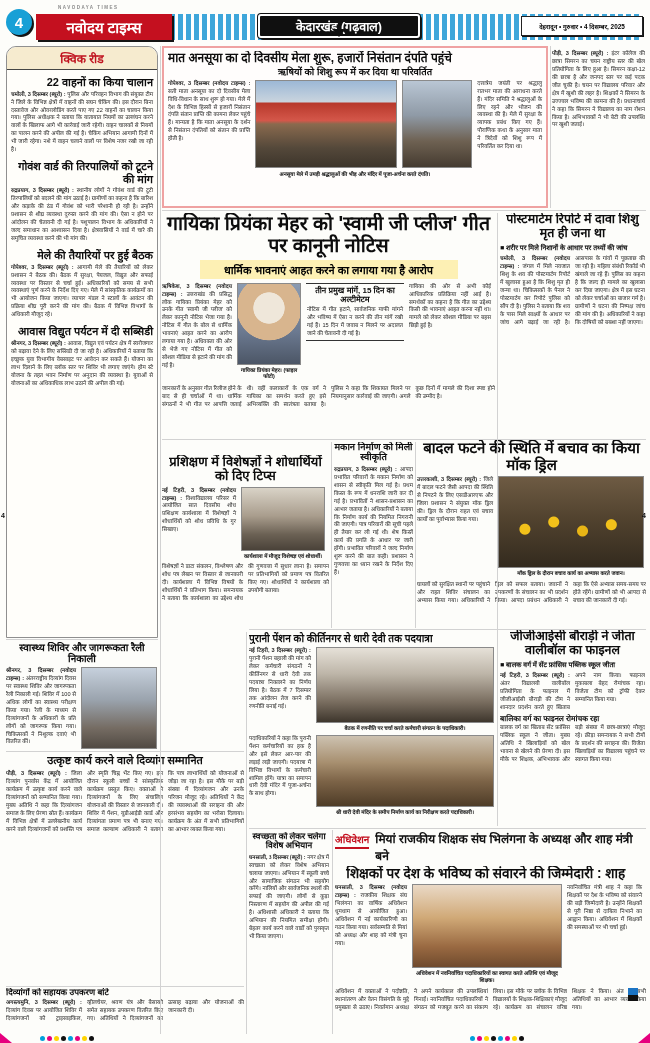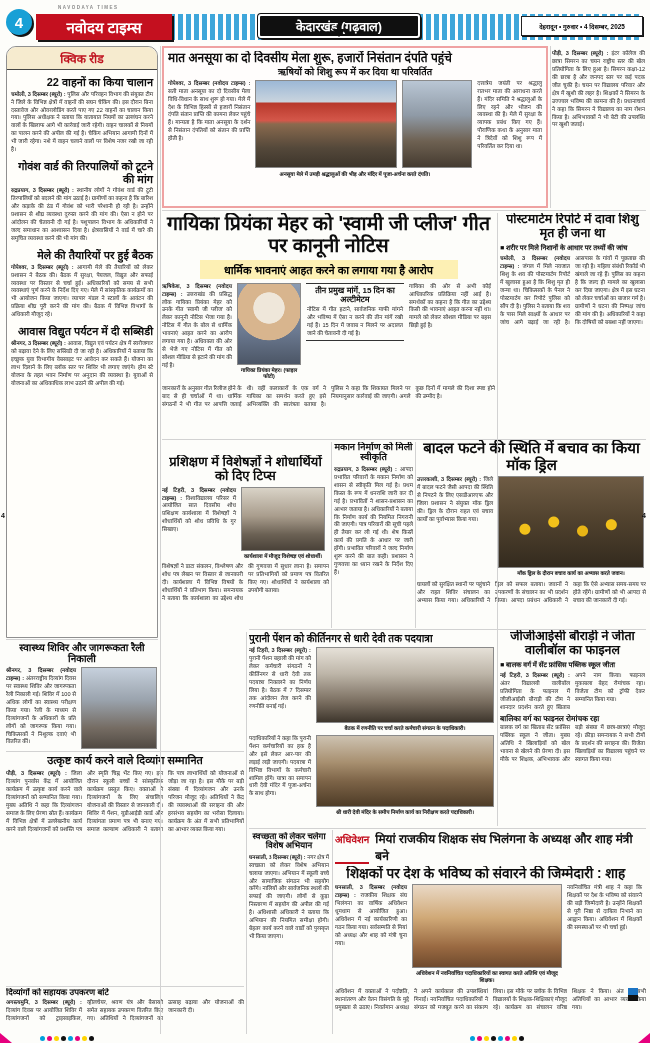--- a/index.html
+++ b/index.html
@@ -32,21 +32,21 @@
   .qr{border:1px solid #8f8f8f;background:#fffefa;border-radius:10px 10px 0 0;}
   .qr-h{background:#f6ebcf;color:#c01420;font-weight:700;font-size:12px;text-align:center;padding:3px 0 2px;border-bottom:1.5px solid #454545;border-radius:9px 9px 0 0;}
   .qr-item{padding:0 4px;}
   .qr-item h4{font-size:11px;margin:6px 0 2px;text-align:right;line-height:1.15;}
 
   .pinkbox{border:2px solid #efa2a2;background:#fffdfc;}
   .yellowstrip{background:#fdf0b4;font-weight:700;font-size:11px;text-align:center;padding:2px 4px;}
   .inset{border-top:1.5px solid #333;border-bottom:1.5px solid #333;padding:2px 1px;}
   .inset h5{font-size:8px;margin:0 0 2px;text-align:center;line-height:1.15;}
   .bullet{font-size:6.8px;font-weight:700;color:#111;line-height:1.3;}
-  .redlabel{color:#c4101f;font-weight:700;font-size:10px;border-bottom:2px solid #c4101f;padding-bottom:16px;}
+  .redlabel{color:#c4101f;font-weight:700;font-size:10px;border-bottom:2px solid #c4101f;padding-bottom:1px;}
   .strap{font-weight:700;font-size:12px;color:#101010;}
 
   
   .ph-mela1{background:linear-gradient(180deg,#9cb8d6 0%,#c9d4de 24%,#b8392c 26%,#d4574a 46%,#8a6a4e 50%,#54483a 78%,#3d352b 100%);}
   .ph-mela2{background:linear-gradient(180deg,#b9c6d4 0%,#8f9aa6 40%,#6e6152 70%,#453b30 100%);}
   .ph-singer{background:radial-gradient(circle at 50% 30%,#efe7da 0 24%,#d8b58e 25% 50%,rgba(0,0,0,0) 51%),linear-gradient(180deg,#8b9bb1 0%,#6b7990 60%,#4c5666 100%);}
   .ph-train{background:linear-gradient(180deg,#d9d3c7 0%,#a99d8d 45%,#6b6154 75%,#4a4239 100%);}
   .ph-mock{background:radial-gradient(circle at 18% 58%,#f2c11a 0 5px,rgba(0,0,0,0) 6px),radial-gradient(circle at 38% 50%,#f2c11a 0 5px,rgba(0,0,0,0) 6px),radial-gradient(circle at 58% 60%,#e8b515 0 5px,rgba(0,0,0,0) 6px),radial-gradient(circle at 78% 53%,#f2c11a 0 5px,rgba(0,0,0,0) 6px),linear-gradient(180deg,#6e5b43 0%,#52432f 45%,#332a1e 100%);}
   .ph-meet{background:linear-gradient(180deg,#e6e1d8 0%,#bdb5a8 35%,#7b6f61 72%,#3e362d 100%);}
   .ph-pit{background:linear-gradient(180deg,#cdc2b1 0%,#a78f6f 38%,#7c6347 65%,#4e3c27 100%);}

